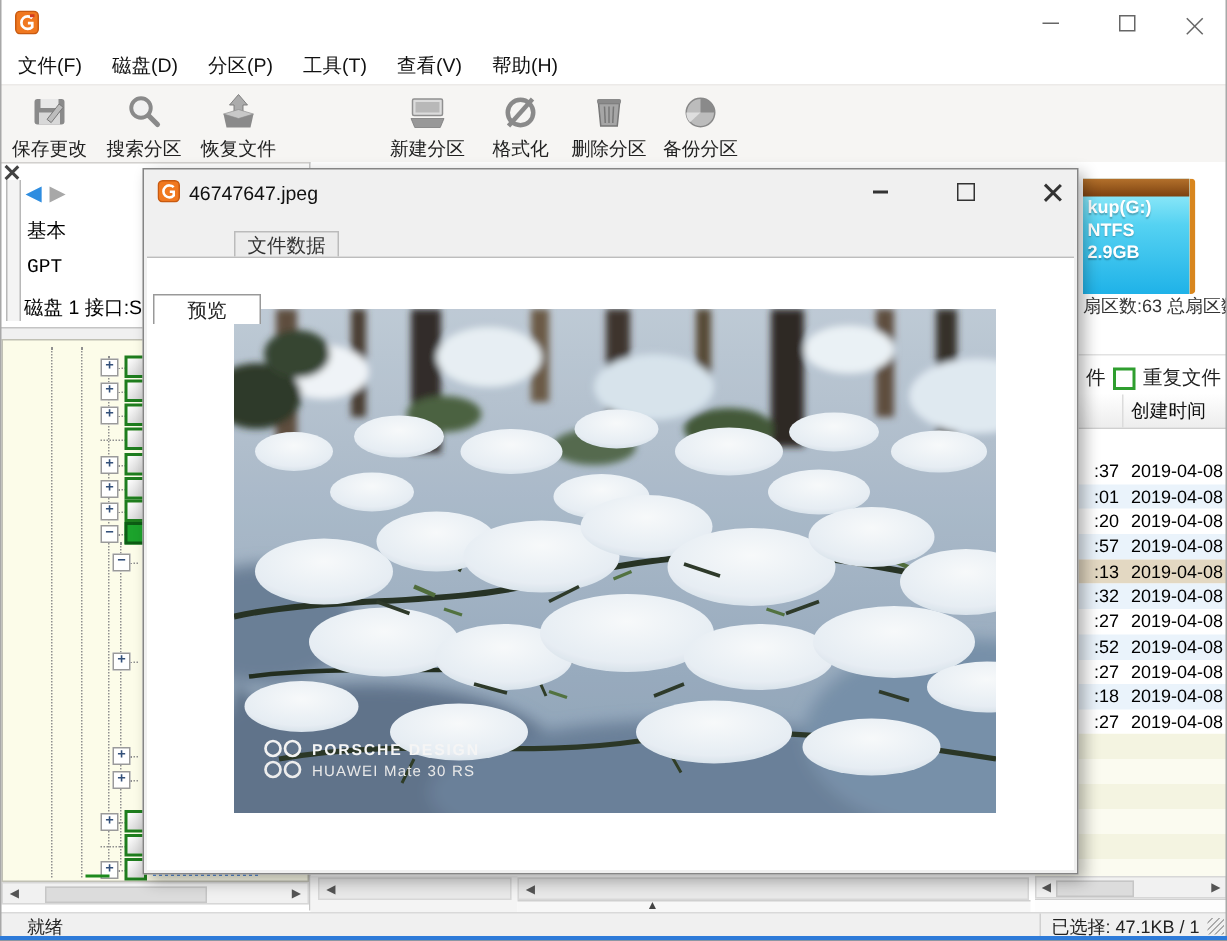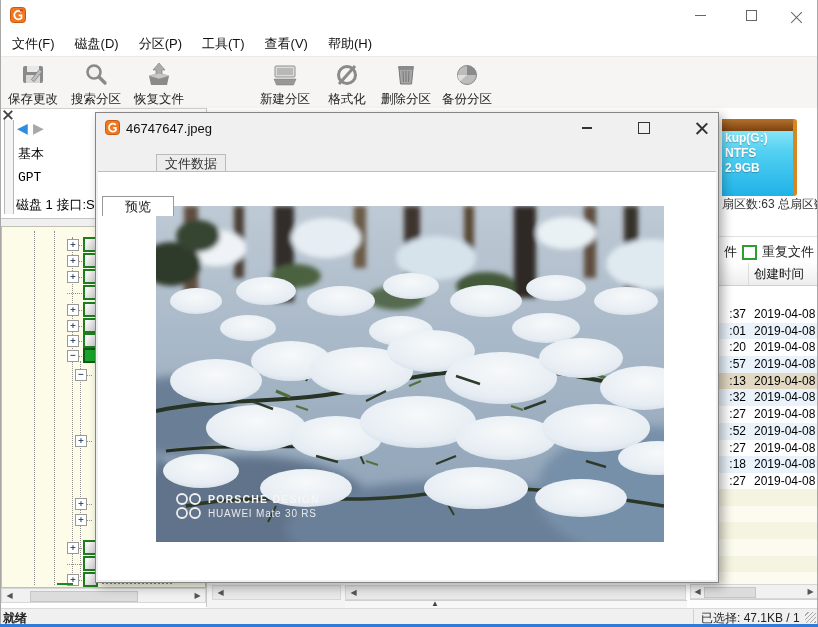--- a/index.html
+++ b/index.html
@@ -118,21 +118,21 @@
   .tab.inactive{left:60px;top:41px;width:70px;height:18px;line-height:17px;background:#ececec;
         border:1px solid #bbb;border-bottom:none;color:#333;}
   .dlg-status{position:absolute;left:194px;top:40px;height:18px;white-space:nowrap;margin-top:44px;}
   .dlg-status .chk{font-size:15px;font-weight:bold;vertical-align:-1px;margin-right:4px;}
   .dlg-status .st{font-size:13px;font-weight:bold;}
   .dlg-content{position:absolute;left:2px;top:58px;right:2px;bottom:2px;background:#fff;border-top:1px solid #bdbdbd;}
   .photo{position:absolute;left:58px;top:34px;width:508px;height:336px;}
   
   .statusbar{position:absolute;left:0;top:608px;width:818px;height:16px;background:#f0f0f0;
         border-top:1px solid #d9d9d9;font-size:12px;color:#222;z-index:25;}
-  .status-left{position:absolute;left:3px;top:1px;font-weight:bold;}
+  .status-left{position:absolute;left:18px;top:1px;}
   .status-sep{position:absolute;left:693px;top:0;width:1px;height:16px;background:#d0d0d0;}
   .status-right{position:absolute;left:701px;top:1px;white-space:nowrap;}
   .grip{position:absolute;right:2px;top:3px;width:11px;height:11px;
         background:repeating-linear-gradient(135deg,transparent 0 2px,#ababab 2px 3px);}
   .bottom-accent{position:absolute;left:0;top:624px;width:818px;height:3px;background:#2e7bd9;z-index:26;}
 </style>
 </head>
 <body>
 
 <div class="app">

